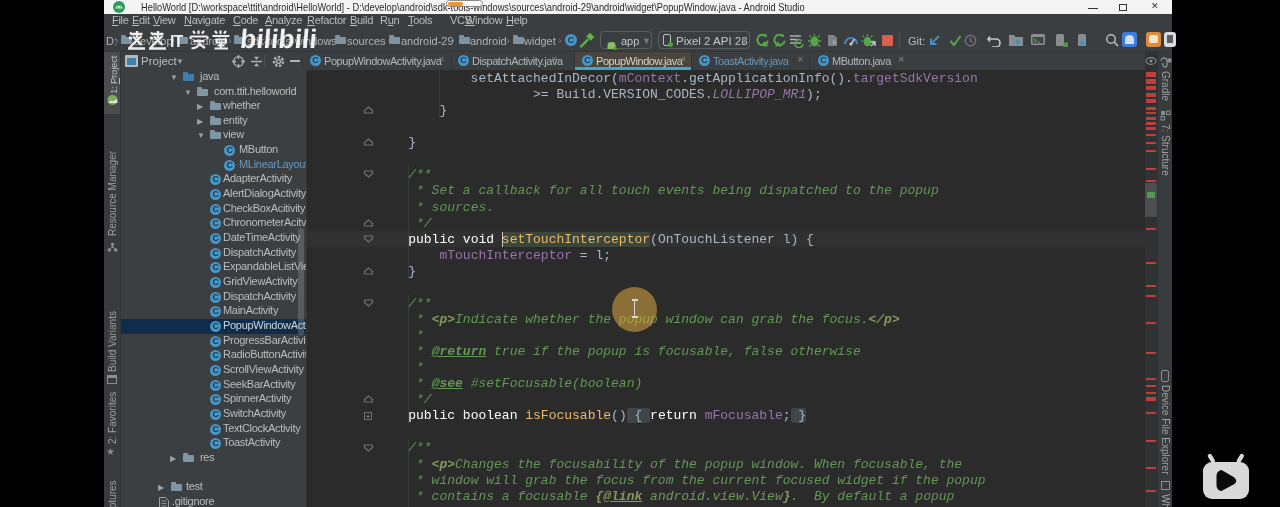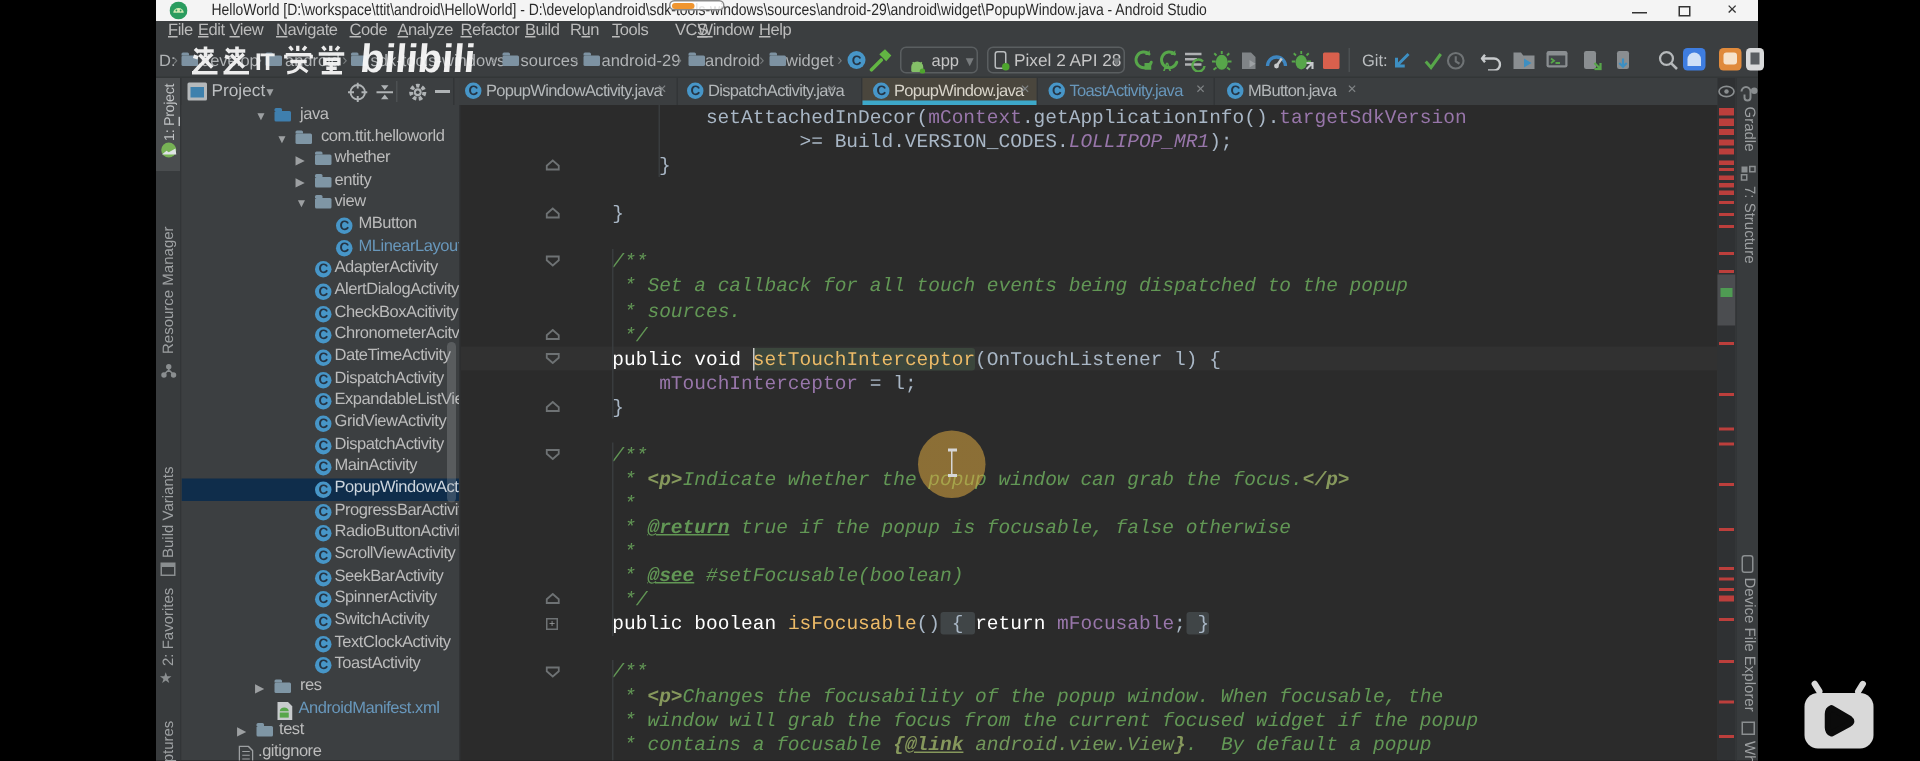--- a/index.html
+++ b/index.html
@@ -376,28 +376,20 @@
           <span class="txt" style="left:102px;color:#bcbcbc">TextClockActivity</span>
         </div>
     <div class="trow" style="top:366.3px">
           <div class="cic" style="left:89px">C</div>
           <span class="txt" style="left:102px;color:#bcbcbc">ToastActivity</span>
         </div>
     <div class="trow" style="top:381.0px">
           <span class="arr" style="left:49px">▶</span>
           <i class="tfold" style="left:62px"></i>
           <span class="txt" style="left:79px;color:#bcbcbc">res</span>
-        </div>
-    <div class="trow" style="top:395.6px">
-          <svg class="abs" style="left:63px;top:2px" width="11" height="12" viewBox="0 0 11 12">
-            <path d="M1 0h7l3 3v9H1z" fill="#c8cbcd"></path>
-            <path d="M2.5 6.2a3 2.6 0 0 1 6 0z" fill="#57a64a"></path>
-            <rect x="2.5" y="7" width="6" height="3.4" fill="#57a64a"></rect>
-          </svg>
-          <span class="txt" style="left:78px;color:#6897bb">AndroidManifest.xml</span>
         </div>
     <div class="trow" style="top:410.3px">
           <span class="arr" style="left:37px">▶</span>
           <i class="tfold" style="left:50px"></i>
           <span class="txt" style="left:65px;color:#bcbcbc">test</span>
         </div>
     <div class="trow" style="top:424.9px">
           <svg class="abs" style="left:38px;top:2px" width="10" height="12" viewBox="0 0 10 12">
             <path d="M0.5 0.5h6l3 3v8h-9z" fill="none" stroke="#9da0a2"></path>
             <path d="M2.5 4h5M2.5 6.5h5M2.5 9h5" stroke="#9da0a2" stroke-width=".8"></path>

